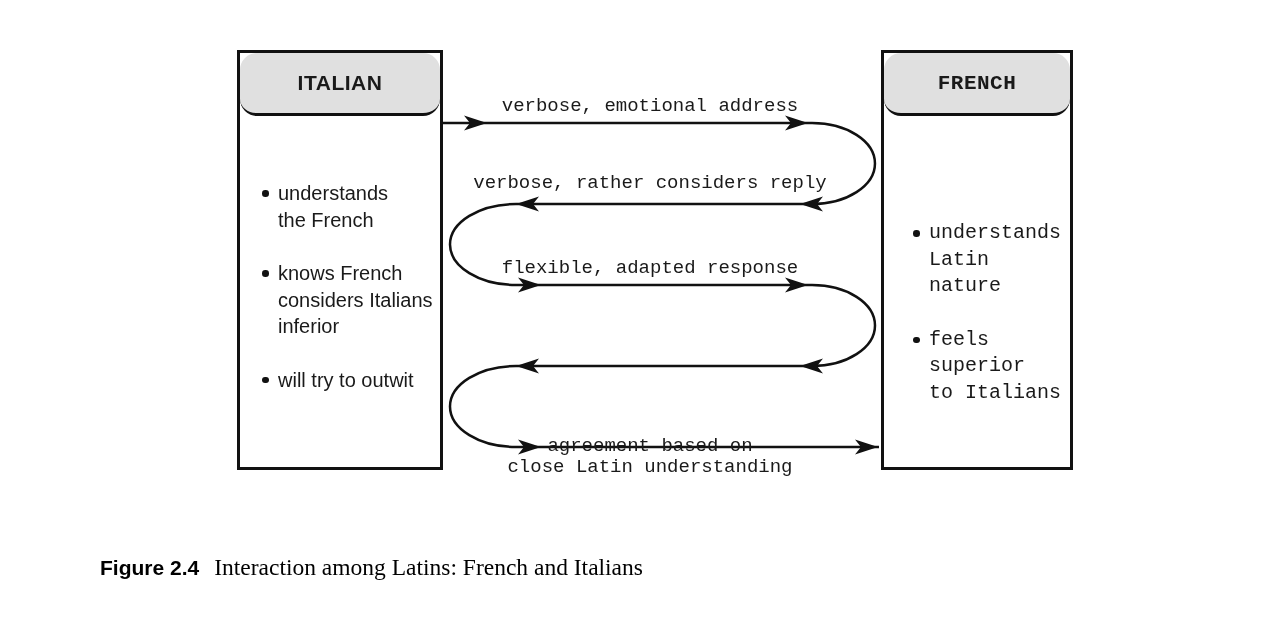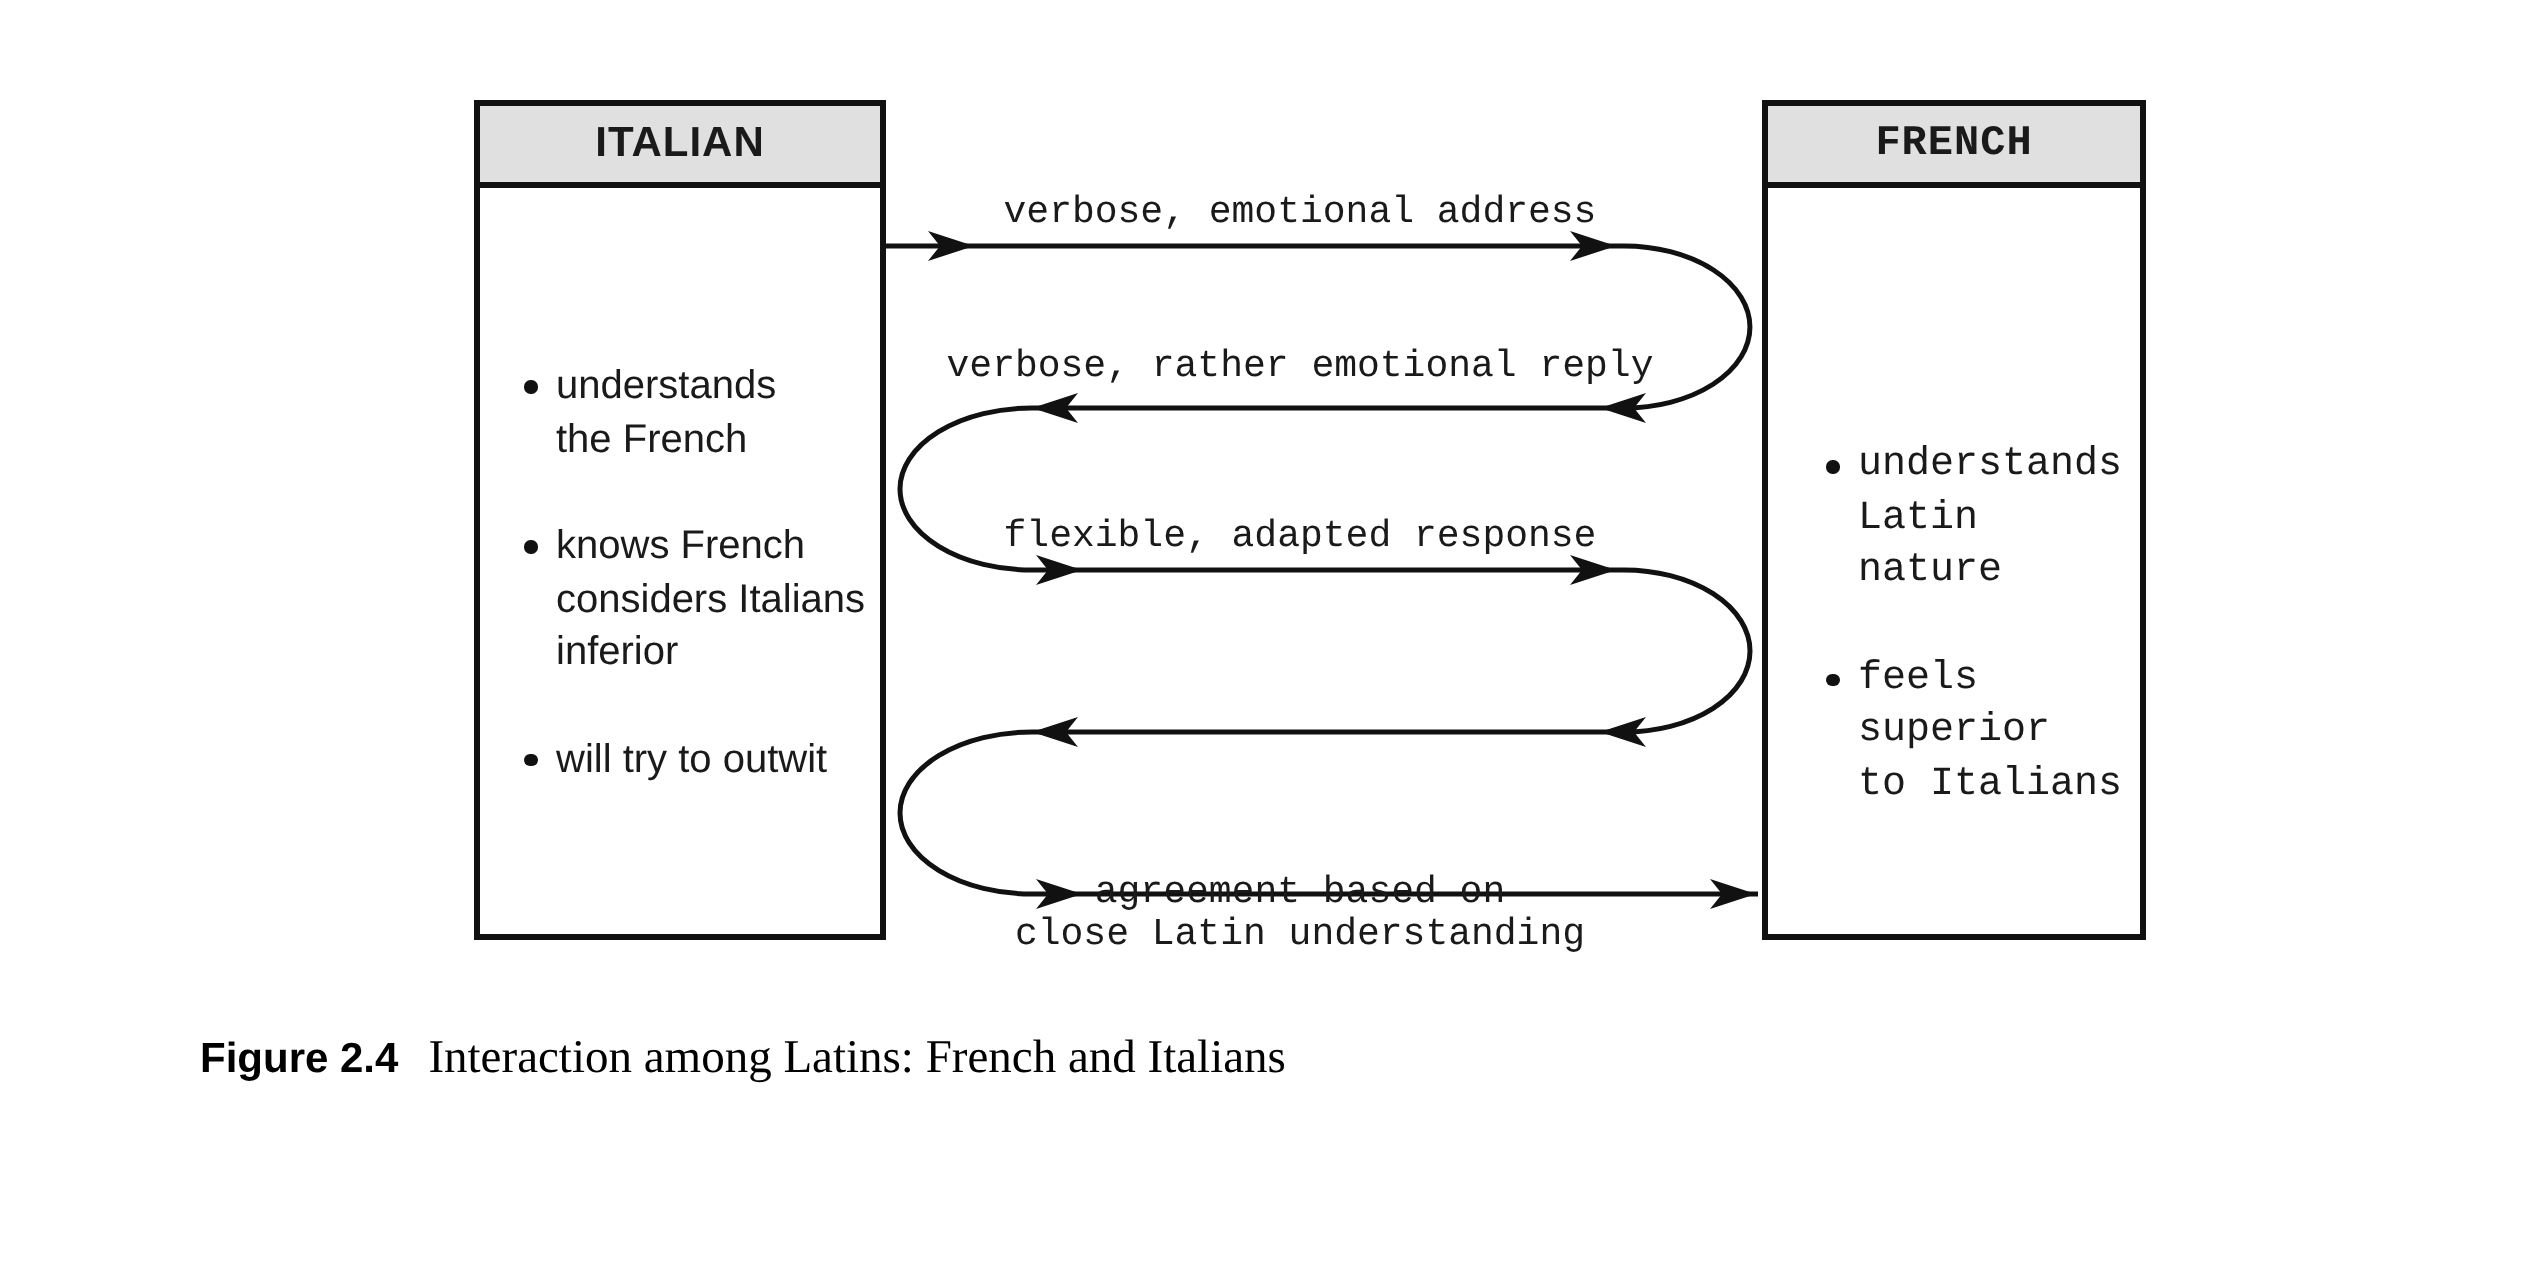--- a/index.html
+++ b/index.html
@@ -36,27 +36,28 @@
     position: absolute;
     top: 50px;
     height: 420px;
     background: #ffffff;
     border: 3px solid #111111;
     box-sizing: border-box;
   }
   .box-italian { left: 237px; width: 206px; }
   .box-french  { left: 881px; width: 192px; font-family: Liberation Mono, monospace; }
   .box-header {
-    height: 41px;
+    height: 63px;
     background: var(--header-bg, #e0e0e0);
     border-bottom: 3px solid #111111;
     display: flex;
     align-items: center;
     justify-content: center;
     box-sizing: border-box;
+    border-radius: 17px;
   }
   .box-title {
     font-size: 21px;
     font-weight: bold;
     letter-spacing: 0.5px;
     color: #1a1a1a;
   }
   .bullet-list {
     position: absolute;
     margin: 0;
@@ -91,21 +92,21 @@
     text-align: center;
     font-size: 19px;
     line-height: 21px;
     color: #1a1a1a;
     white-space: nowrap;
     font-family: Liberation Mono, monospace;
   }
   .caption {
     position: absolute;
     left: 100px;
-    top: 516px;
+    top: 554px;
     white-space: nowrap;
     text-align: center;
   }
   .caption-label {
     font-family: "Liberation Sans", "DejaVu Sans", sans-serif;
     font-weight: bold;
     font-size: 21px;
     color: #000000;
   }
   .caption-text {
@@ -154,21 +155,21 @@
     </div>
     <ul class="bullet-list">
       <li>understands
 Latin nature</li>
       <li>feels superior
 to Italians</li>
     </ul>
   </div>
 
   <div class="msg-label" style="top: 96px;">verbose, emotional address</div>
-  <div class="msg-label" style="top: 173px;">verbose, rather emotional reply</div>
+  <div class="msg-label" style="top: 173px;">verbose, rather considers reply</div>
   <div class="msg-label" style="top: 258px;">flexible, adapted response</div>
   <div class="msg-label" style="top: 436px;">agreement based on</div>
   <div class="msg-label" style="top: 457px;">close Latin understanding</div>
 
   <div class="caption">
     <span class="caption-label">Figure 2.4</span><span class="caption-text">Interaction among Latins: French and Italians</span>
   </div>
 
 </div>
 

